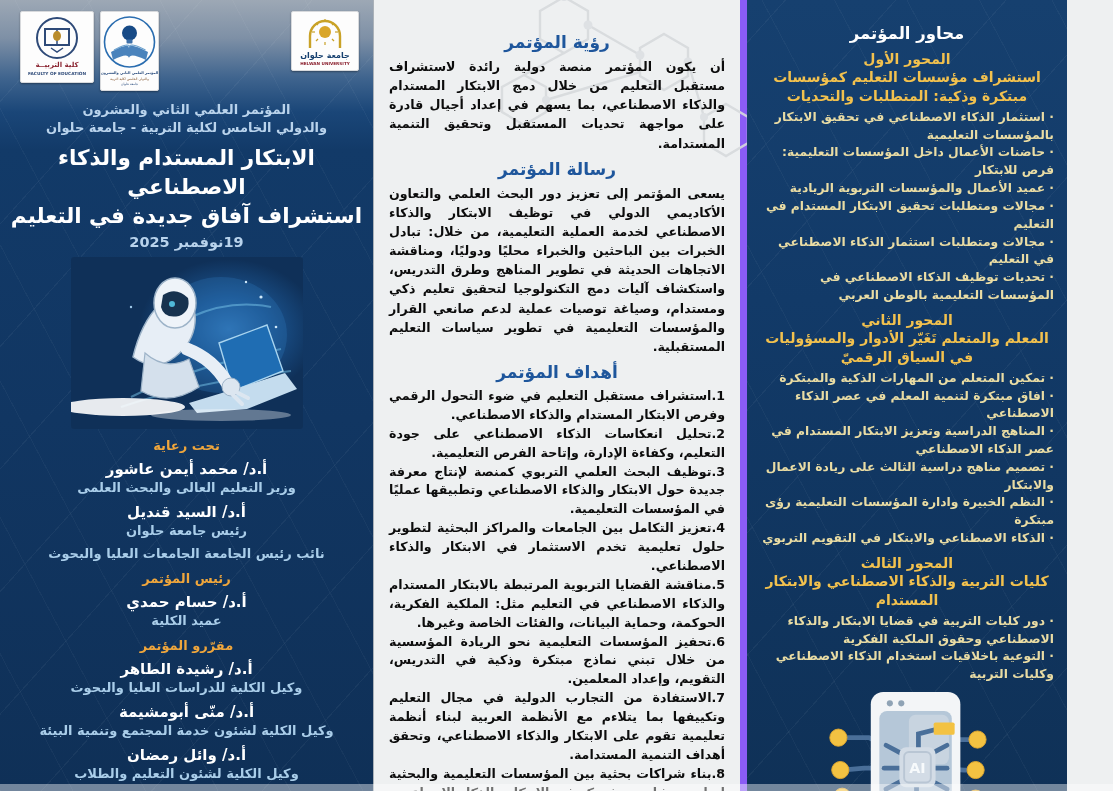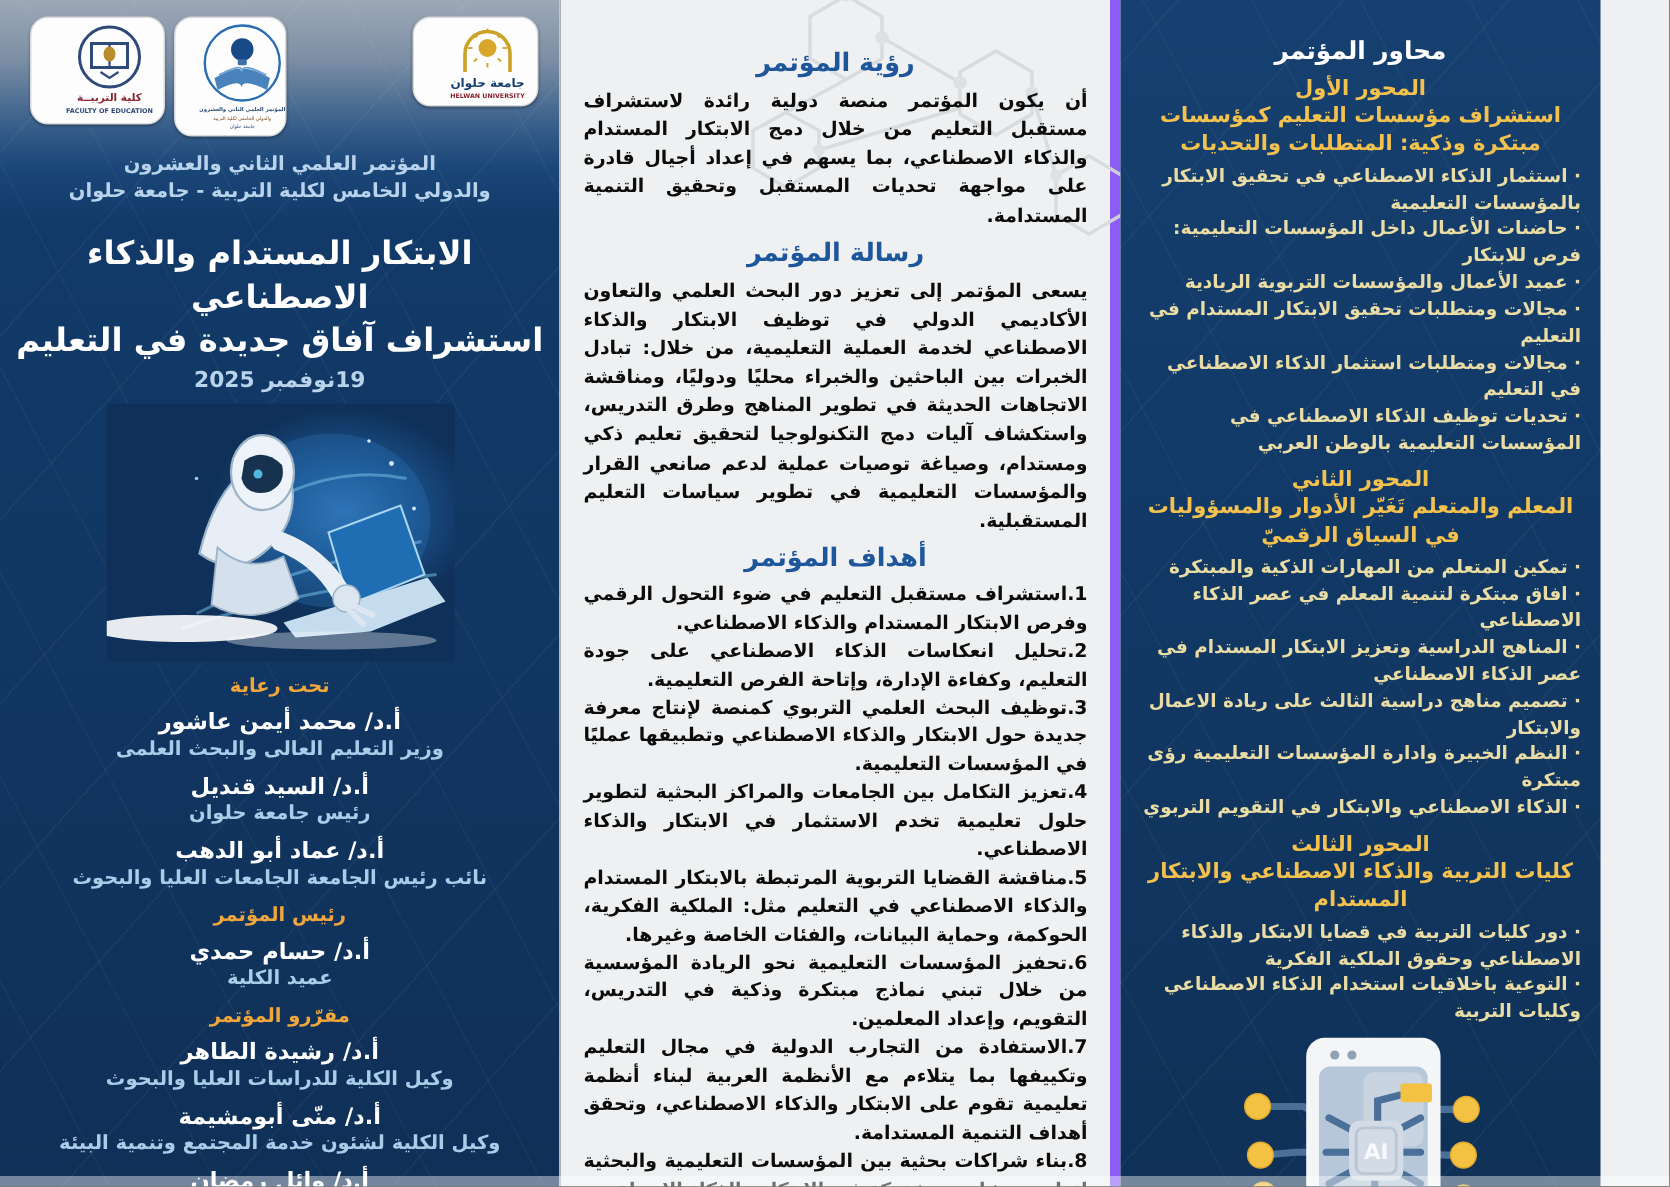--- a/index.html
+++ b/index.html
@@ -33,27 +33,27 @@
       repeating-linear-gradient(62deg, rgba(255,255,255,.035) 0 1px, transparent 1px 64px),
       repeating-linear-gradient(-48deg, rgba(255,255,255,.045) 0 1px, transparent 1px 82px),
       linear-gradient(180deg,#16406f 0,#123a68 300px,#0f3157 791px);
   }
   .bottom-strip{
     position:absolute;left:0;bottom:0;width:100%;height:7px;
     background:rgba(255,255,255,.42);
   }
   
   .logos-row{display:flex;align-items:flex-start;padding:11px 14px 0 20px;}
-  .logo-box{background:#fdfdfd;border:1px solid #d7d9dc;border-radius:12px;box-shadow:0 1px 2px rgba(0,0,0,.35);padding-left:16px;}
+  .logo-box{background:#fdfdfd;border:1px solid #d7d9dc;border-radius:2px;box-shadow:0 1px 2px rgba(0,0,0,.35);}
   .logo-faculty{width:72px;height:70px;}
   .logo-conf{width:57px;height:78px;margin-right:0;margin-left:0;margin-inline-start:6px;}
   .logo-helwan{width:66px;height:58px;margin-left:auto;}
   .left-text{direction:rtl;text-align:center;color:#fff;}
   .series{margin-top:10px;color:#b9d3ec;font-size:13px;line-height:1.35;font-weight:600;}
-  .main-title{margin-top:19px;color:#ffffff;font-size:21.5px;line-height:1.35;font-weight:800;letter-spacing:-.3px;}
+  .main-title{margin-top:7px;color:#ffffff;font-size:21.5px;line-height:1.35;font-weight:800;letter-spacing:-.3px;}
   .conf-date{margin-top:4px;color:#b9d3ec;font-size:14.5px;font-weight:700;}
   .robot-wrap{
     width:232px;height:172px;margin:7px auto 0;
     background:radial-gradient(90px 70px at 68% 42%,#2f73b4 0,#1b5490 45%,#0f3058 100%);
     border-radius:3px;overflow:hidden;position:relative;
   }
   .orange-label{color:#efa63c;font-size:13px;font-weight:800;margin-top:9px;}
   .person{margin-top:7px;line-height:1.25;}
   .person-name{color:#ffffff;font-size:15px;font-weight:800;}
   .person-title{color:#a9cde9;font-size:13px;font-weight:600;margin-top:1px;}
@@ -184,21 +184,20 @@
 
       <div class="person">
         <div class="person-name">أ.د/ محمد أيمن عاشور</div>
         <div class="person-title">وزير التعليم العالى والبحث العلمى</div>
       </div>
       <div class="person">
         <div class="person-name">أ.د/ السيد قنديل</div>
         <div class="person-title">رئيس جامعة حلوان</div>
       </div>
       <div class="person">
-        <div class="person-name">أ.د/ عماد أبو الدهب</div>
         <div class="person-title">نائب رئيس الجامعة الجامعات العليا والبحوث</div>
       </div>
 
       <div class="orange-label">رئيس المؤتمر</div>
       <div class="person">
         <div class="person-name">أ.د/ حسام حمدي</div>
         <div class="person-title">عميد الكلية</div>
       </div>
 
       <div class="orange-label">مقرّرو المؤتمر</div>

